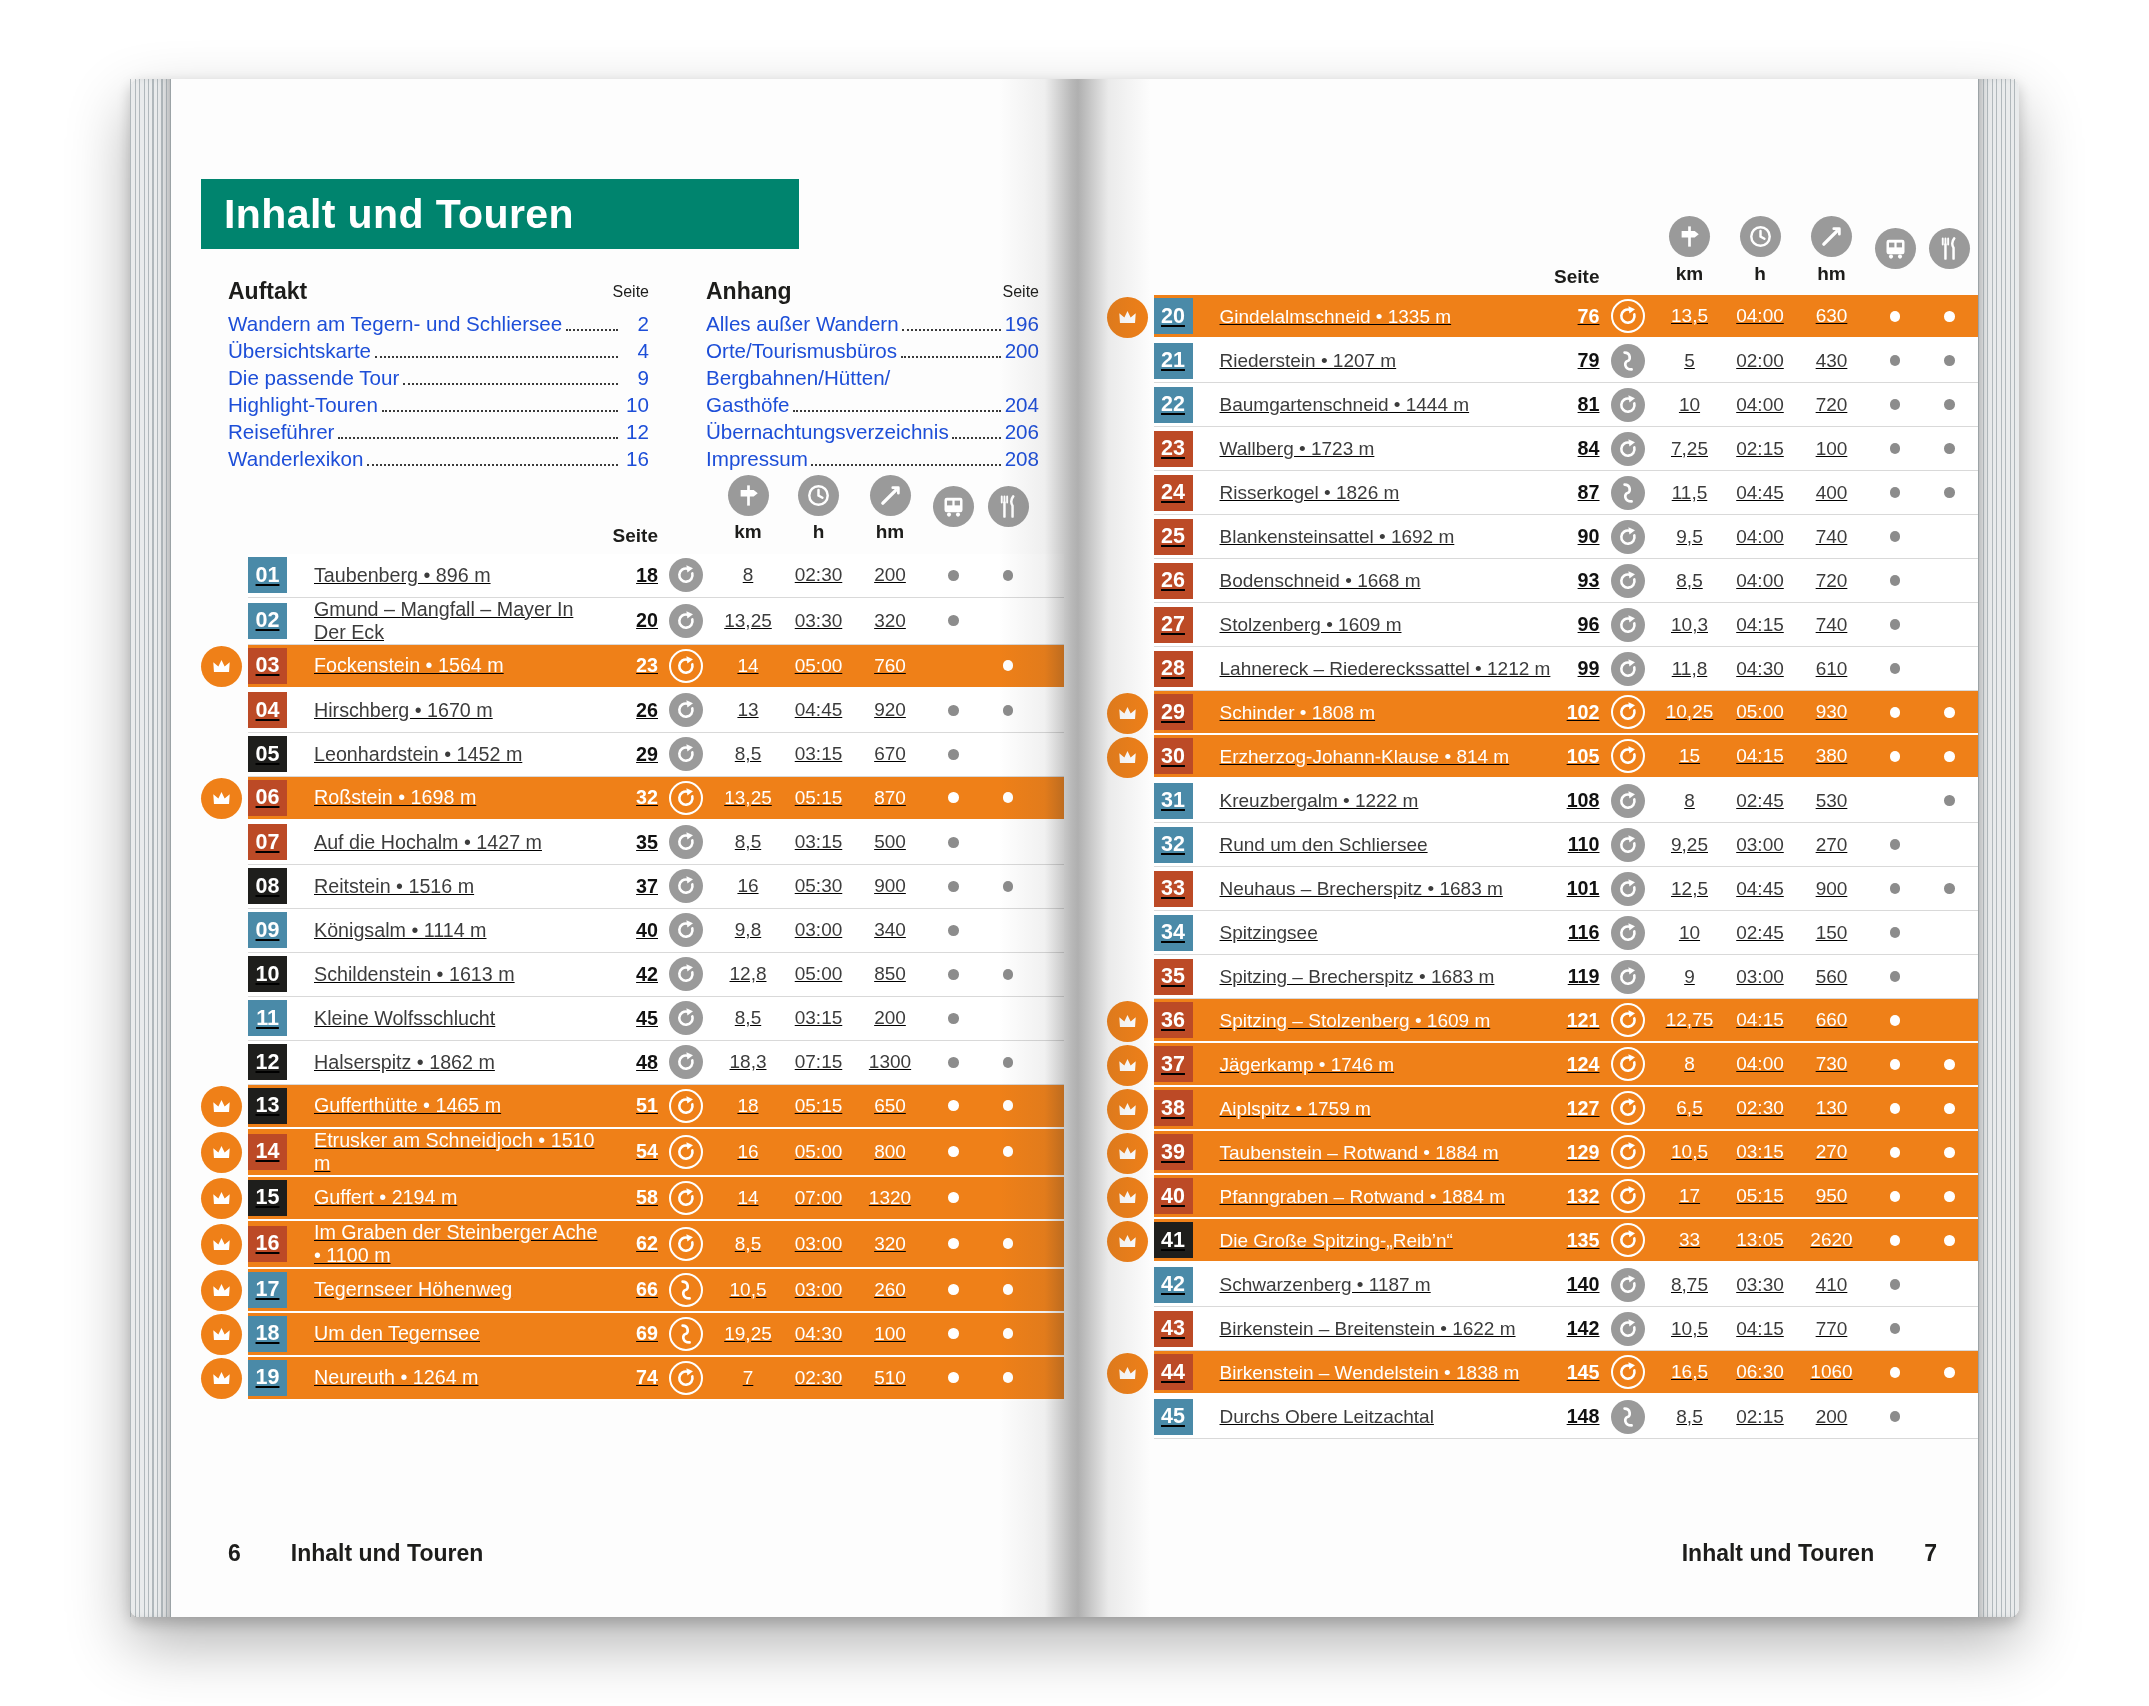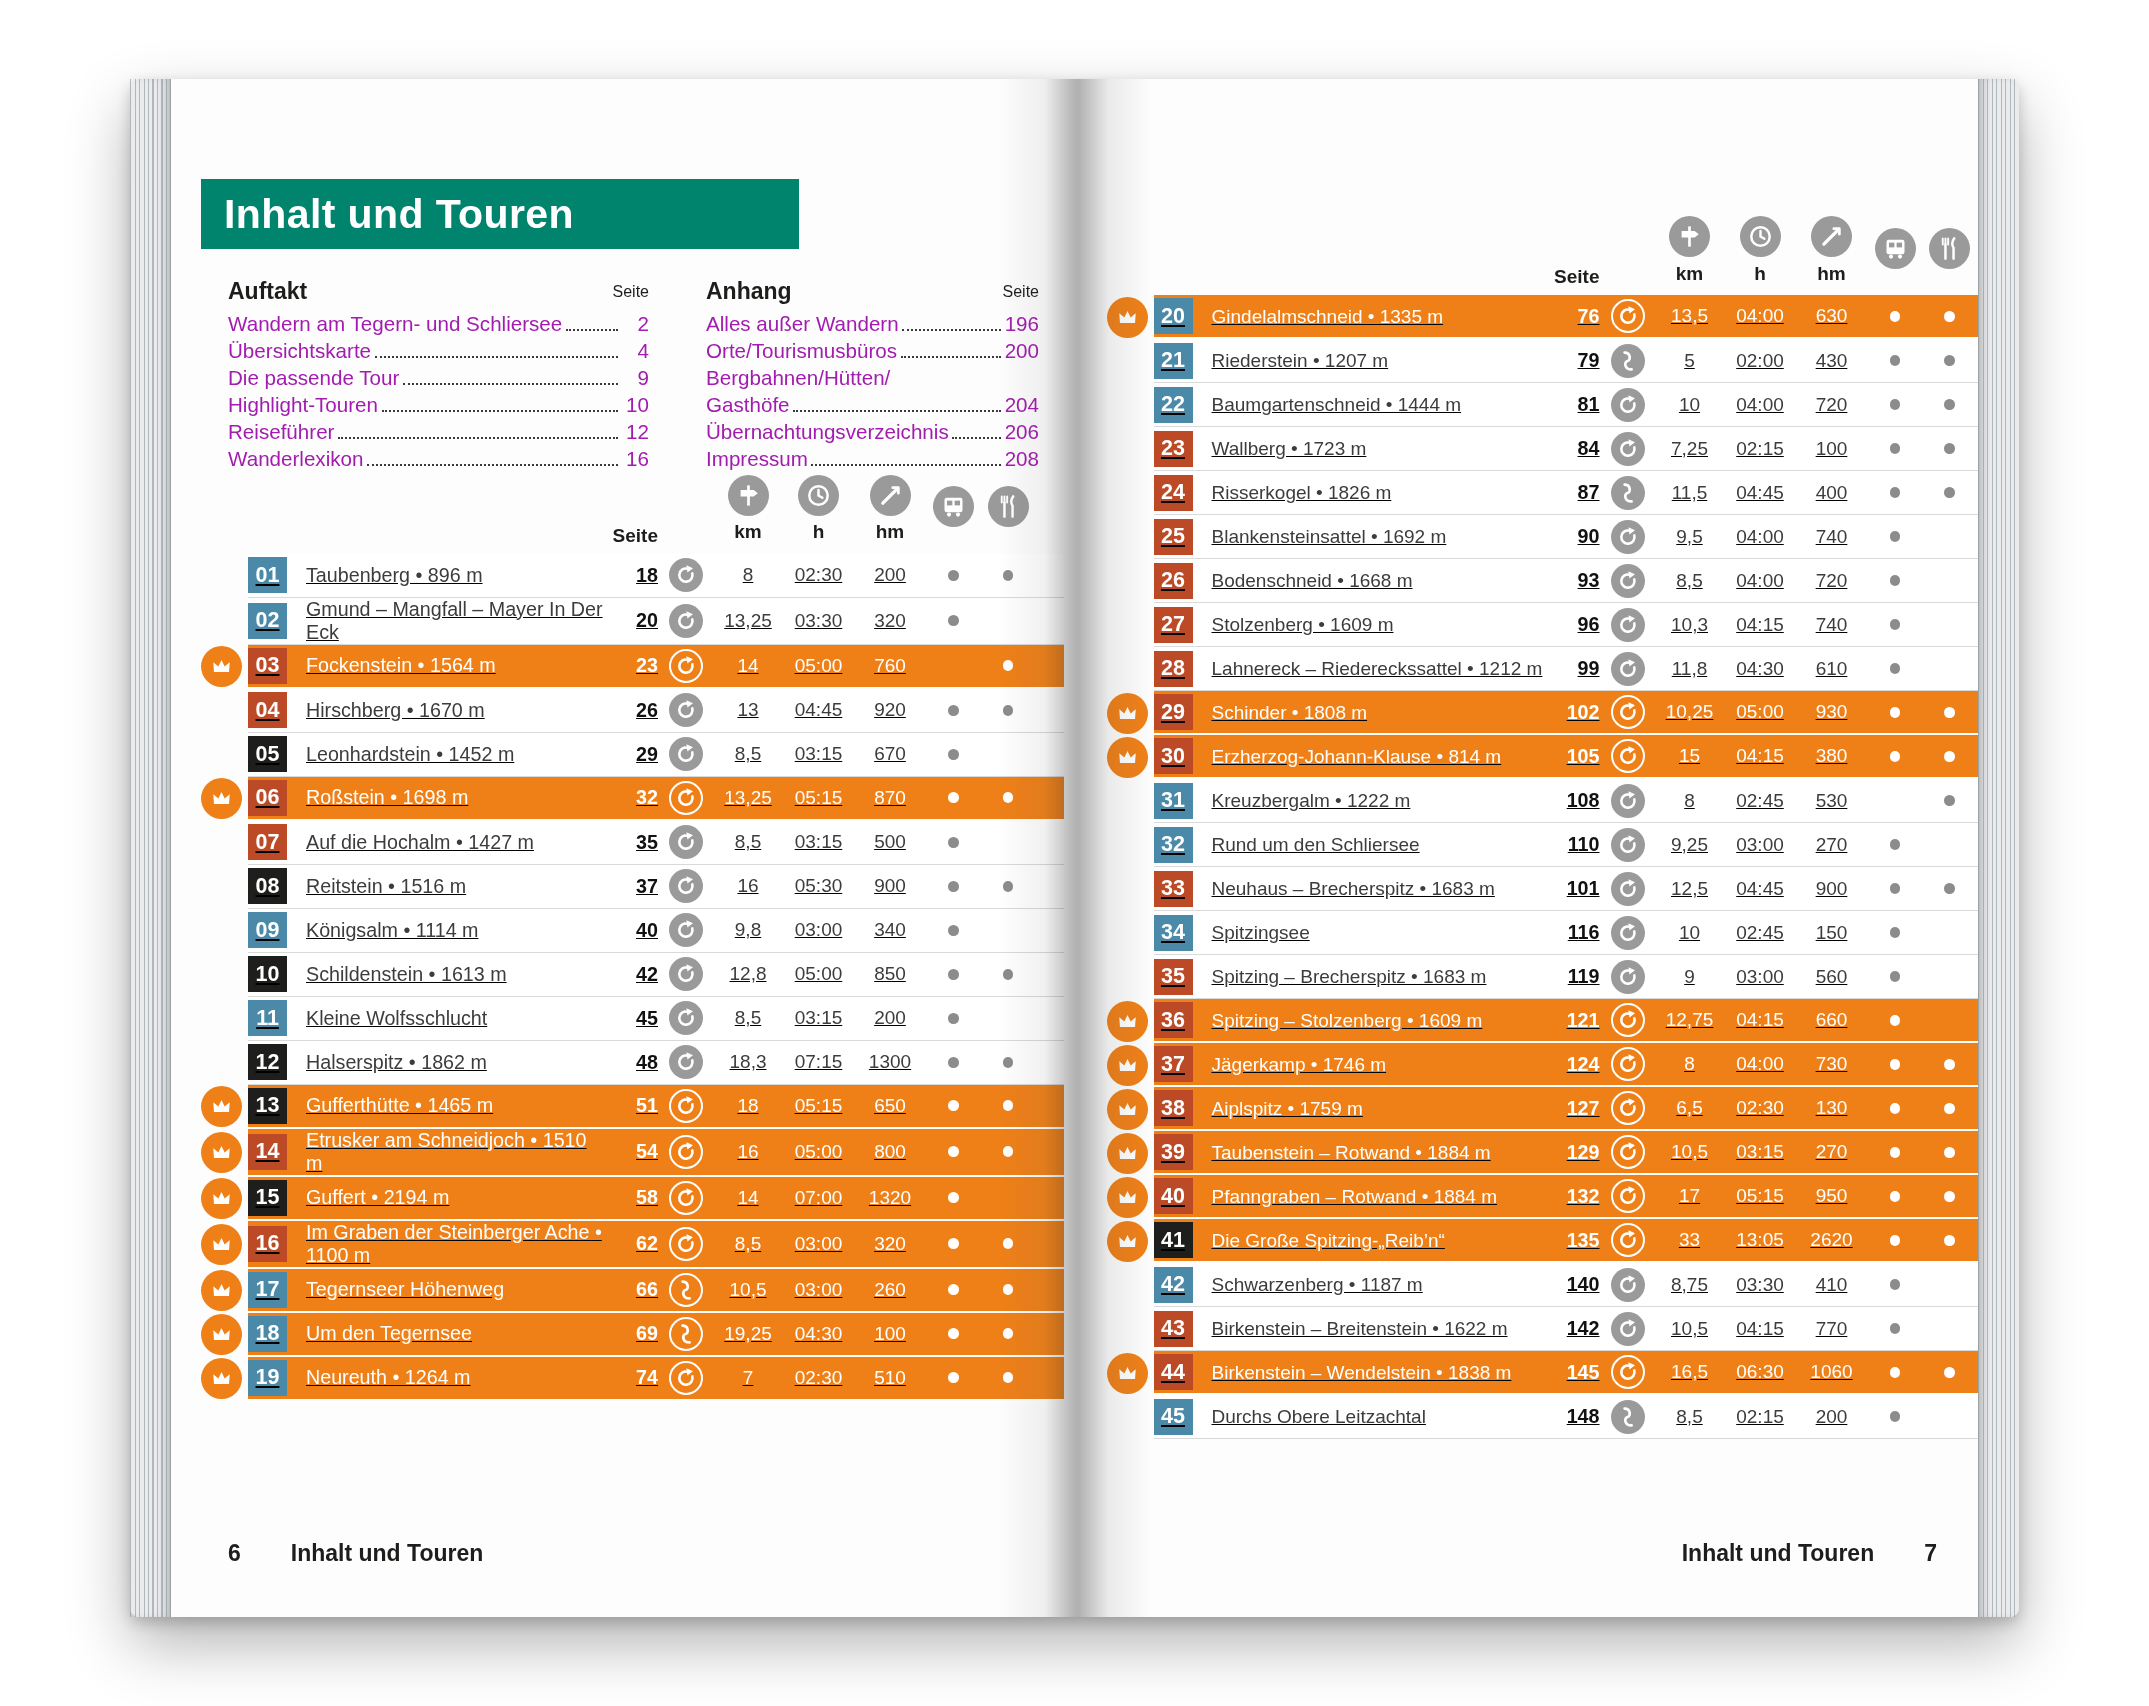--- a/index.html
+++ b/index.html
@@ -31,21 +31,21 @@
             display:flex; align-items:center; padding-left:23px; }
   .banner-title { color:#fff; font-size:41px; font-weight:bold; letter-spacing:0.4px; }
 
   
   .contents { display:flex; margin:29px 0 0 27px; }
   .toc-col-1 { width:421px; margin-right:57px; }
   .toc-col-2 { width:333px; }
   .toc-head { display:flex; justify-content:space-between; align-items:center; margin-bottom:4.5px; }
   .toc-title { font-size:23px; font-weight:bold; color:#1d1d1b; }
   .toc-seite { font-size:16px; color:#1d1d1b; }
-  .toc-item { display:flex; align-items:flex-end; font-size:20.6px; color:#a21caf; line-height:27px; }
+  .toc-item { display:flex; align-items:flex-end; font-size:20.6px; color:#1d4ed8; line-height:27px; }
   .toc-label { white-space:nowrap; }
   .toc-leader { flex:1; border-bottom:2.7px dotted #3a3a3a; margin:0 3.6px 5.4px 3.6px; min-width:7.2px; }
   .toc-page { min-width:27px; text-align:right; }
 
   
   .touren-title { font-size:23px; font-weight:bold; color:#1d1d1b; margin:36px 0 3.6px 27px; }
 
   .table-head { display:flex; height:75px; align-items:flex-start; margin-bottom:7.2px; }
   .hc { height:100%; display:flex; flex-direction:column; align-items:center; justify-content:flex-start; }
   .c-page.hc { align-items:flex-end; justify-content:flex-end; }
@@ -63,21 +63,21 @@
   .row-bg { flex:1; display:flex; align-items:center; background:#fff; border-bottom:0.9px solid var(--row-line,#D9D9D9); }
   .row.hl .row-bg { background:var(--highlight-orange,#EF8018); border-bottom:2.7px solid #fff; }
 
   .cell { display:flex; align-items:center; justify-content:center; flex:none; }
   .c-badge { width:41px; justify-content:flex-start; }
   .badge { width:39px; height:36px; display:flex; align-items:center; justify-content:center;
            color:#fff; font-size:21.5px; font-weight:bold; }
   .badge-blue  { background:var(--badge-blue,#4A8AA8); }
   .badge-red   { background:var(--badge-red,#BC4A26); }
   .badge-black { background:var(--badge-black,#1E1E1C); }
-  .c-name { width:317px; justify-content:flex-start; padding-left:17px; font-size:19.7px; color:#3c3c3c;
+  .c-name { width:317px; justify-content:flex-start; padding-left:25px; font-size:19.7px; color:#3c3c3c;
             line-height:23px; text-align:left; }
   .page-right .c-name { width:353px; white-space:nowrap; font-size:19px; }
   .c-page { width:52px; justify-content:flex-end; font-size:19.7px; font-weight:bold; color:#111; }
   .c-type { width:56px; }
   .c-km { width:68px; font-size:19px; color:#3c3c3c; }
   .c-h  { width:73px; font-size:19px; color:#3c3c3c; }
   .c-hm { width:70px; font-size:19px; color:#3c3c3c; }
   .c-bus { width:57px; }
   .c-food { width:52px; }
   .row.hl .c-name, .row.hl .c-page, .row.hl .c-km, .row.hl .c-h, .row.hl .c-hm { color:#fff; }

